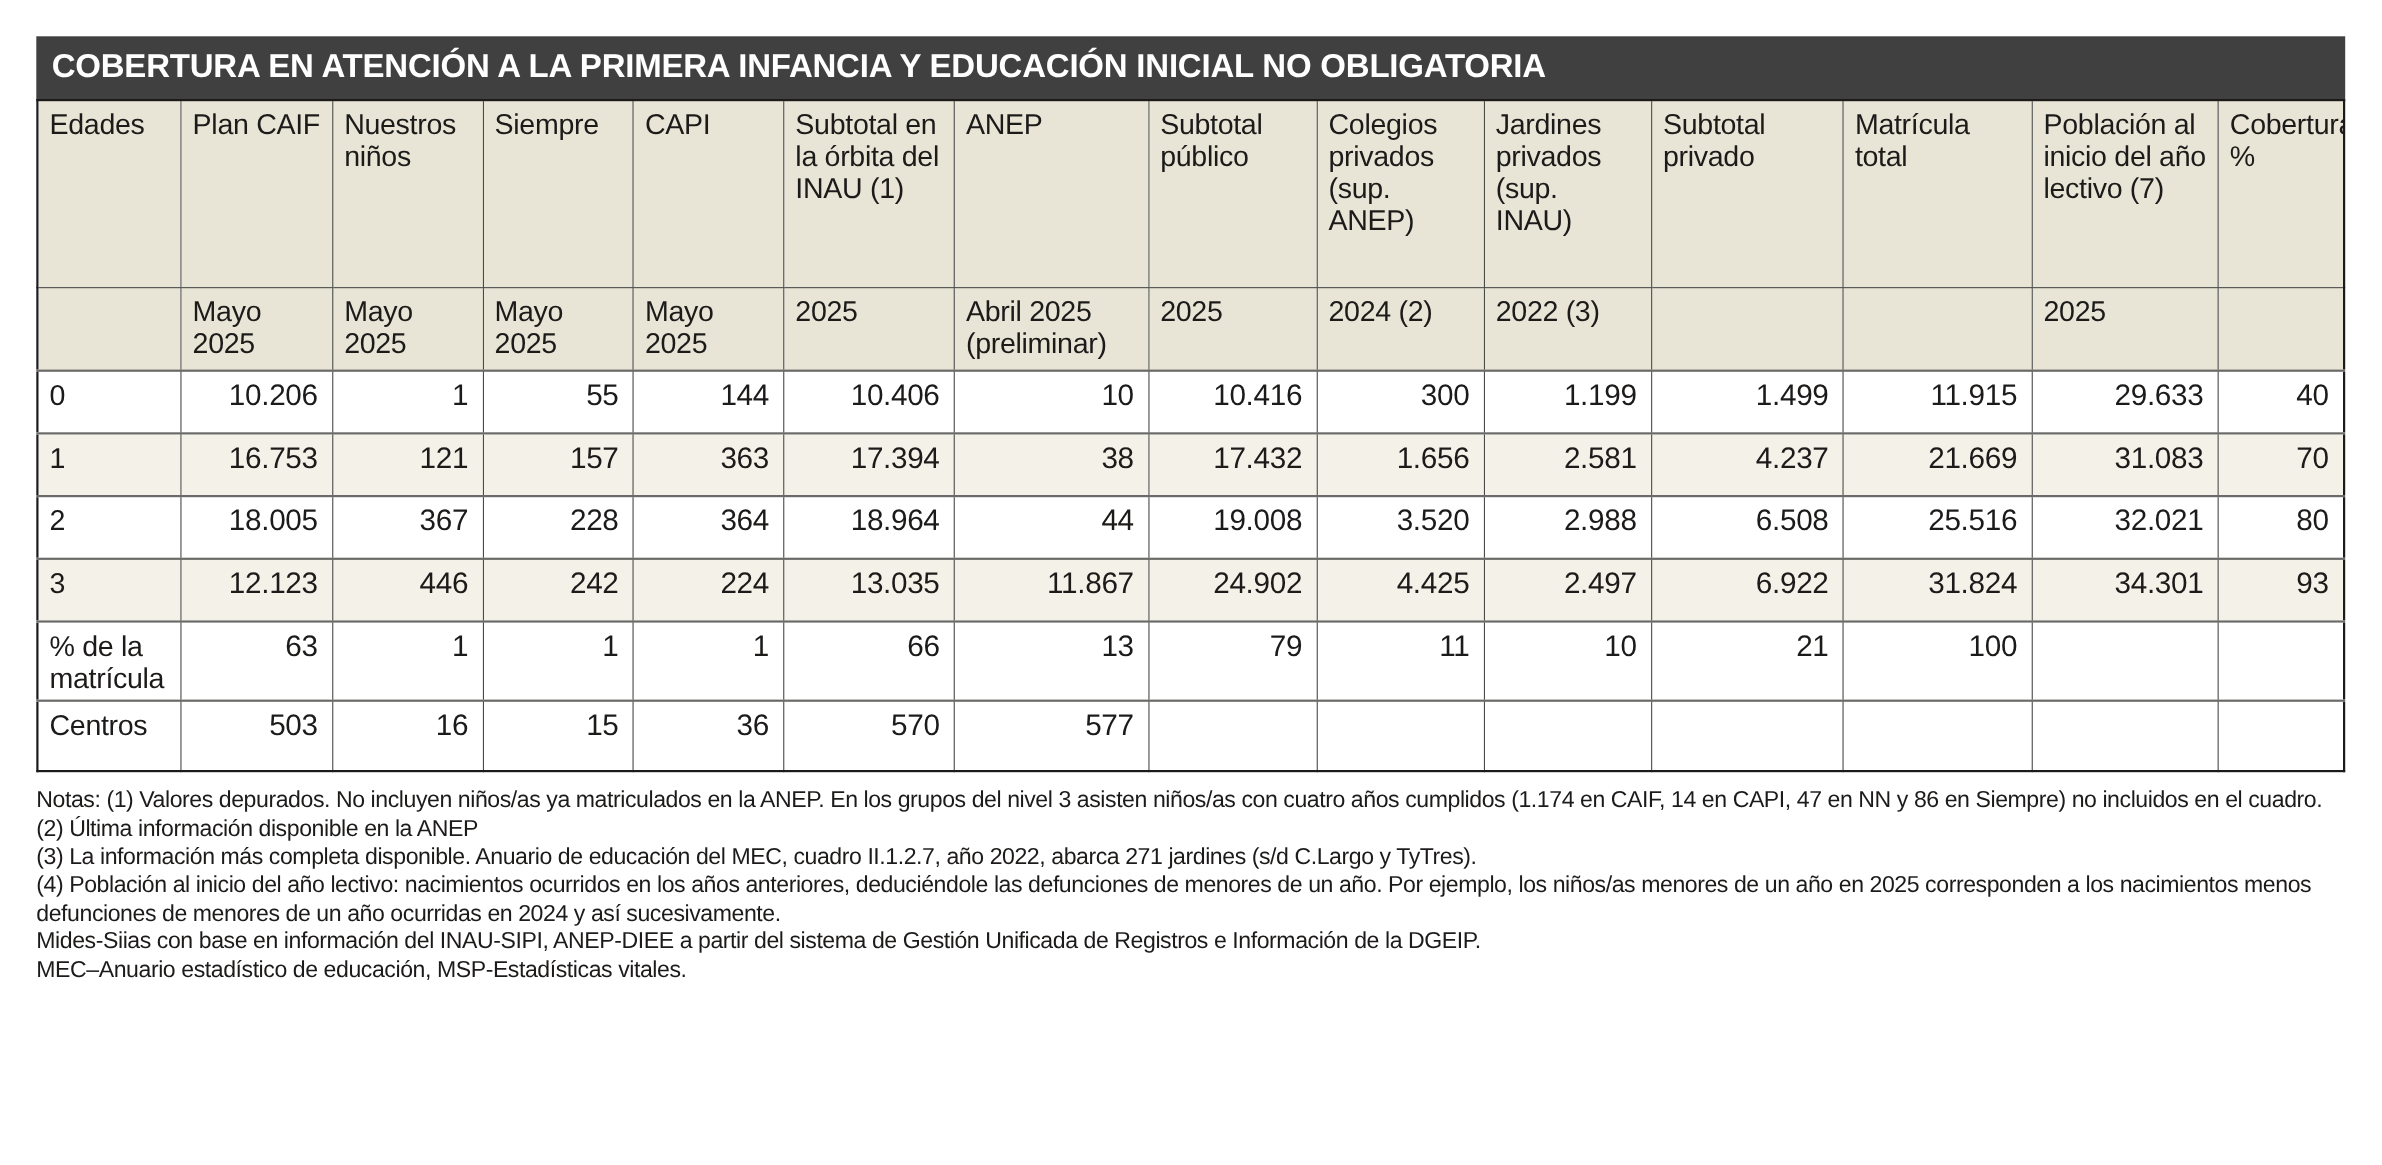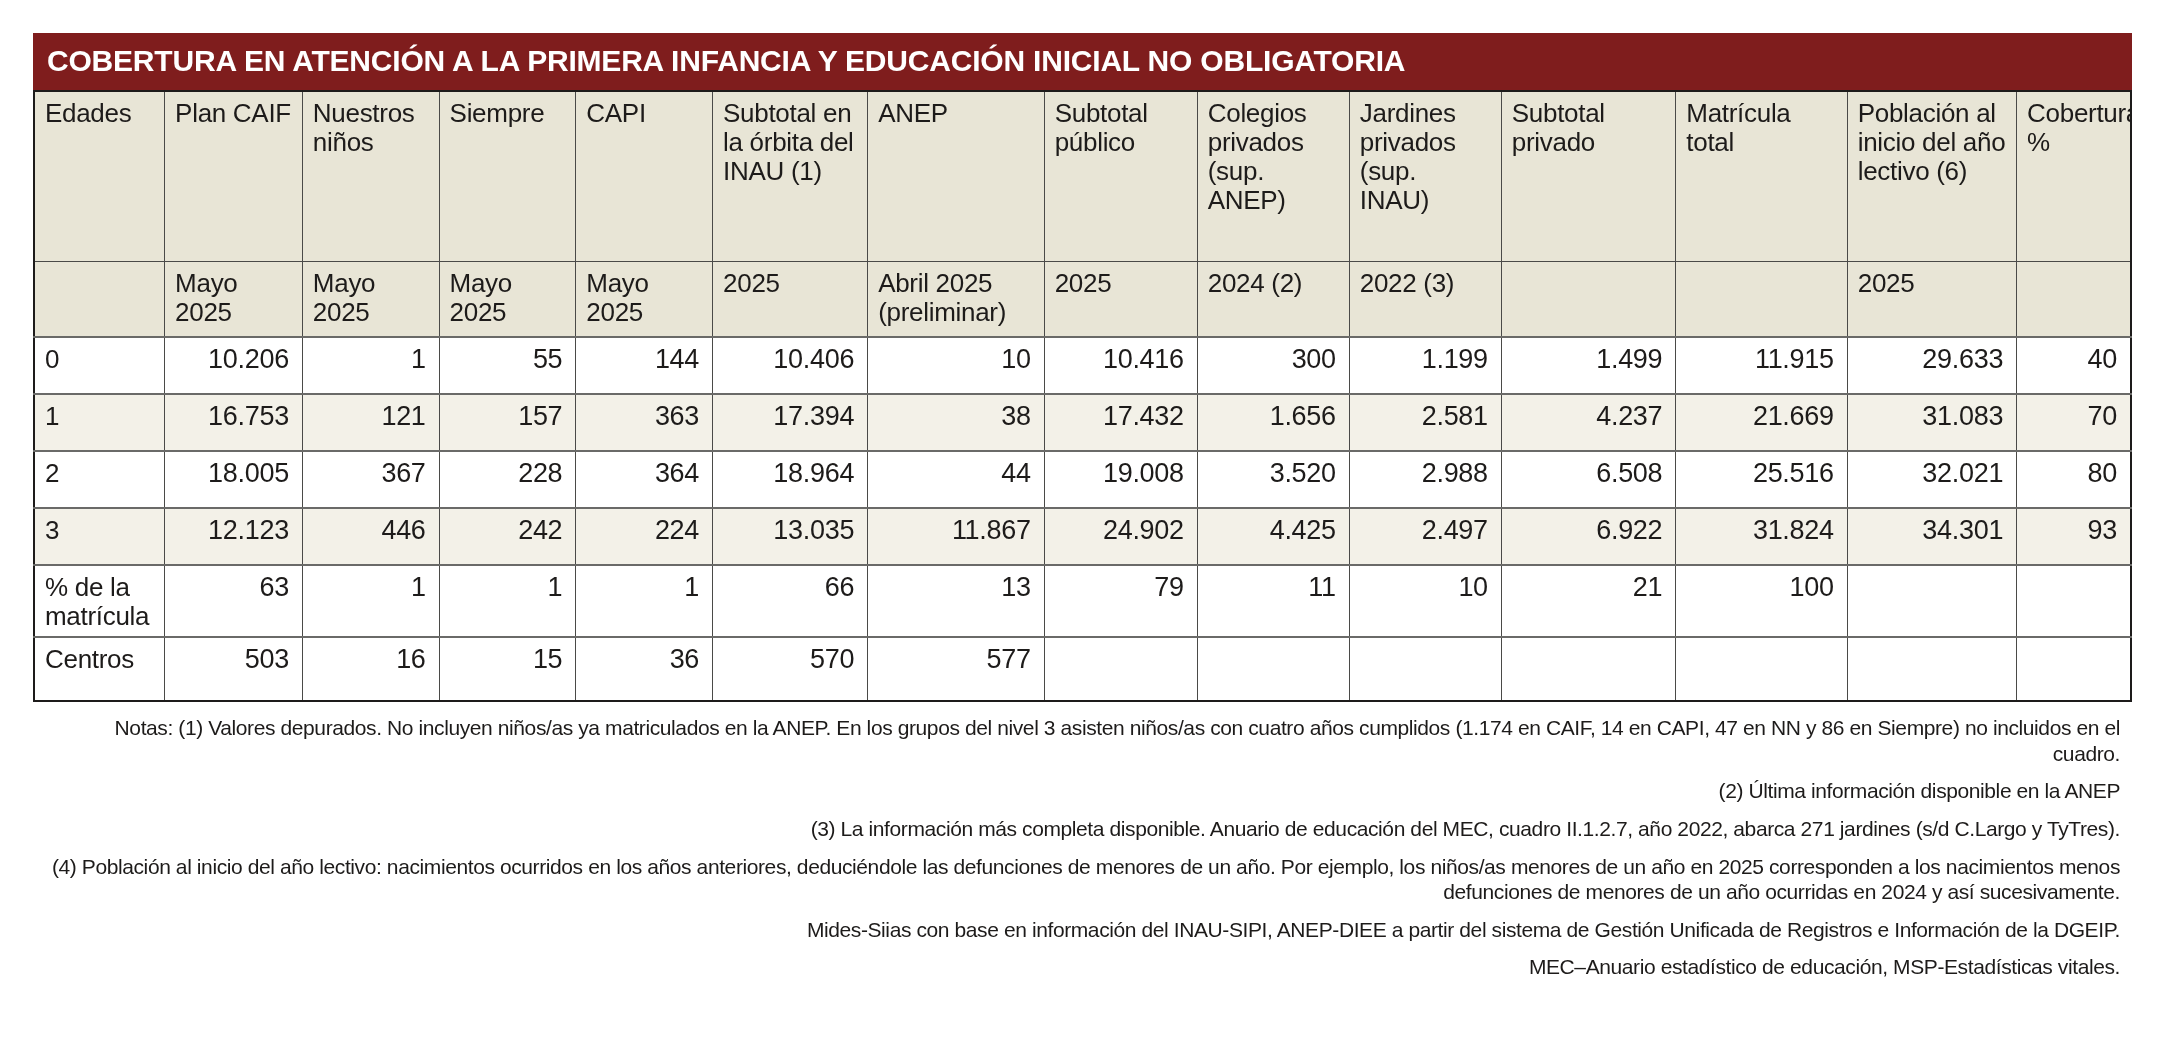--- a/index.html
+++ b/index.html
@@ -1,19 +1,19 @@
 <!DOCTYPE html>
 <html lang="es"><head>
 <meta charset="utf-8">
 <style>
   html,body { margin:0; padding:0; background:#ffffff; }
   body { font-family:"Liberation Sans", sans-serif; color:#1d1b1a; width:2165px; height:1059px; overflow:hidden; }
   .wrap { margin:33px 33px 0 33px; width:2099px; }
   .titlebar {
-    box-sizing:border-box; width:100%; background:#7f1d1d; color:#ffffff;
+    box-sizing:border-box; width:100%; background:#404040; color:#ffffff;
     font-size:30px; font-weight:700; letter-spacing:-0.2px;
     padding:11px 14px 12px 14px;
   }
   table { border-collapse:collapse; table-layout:fixed; width:100%; border:2px solid #1d1b1a; }
   th, td {
     border:1px solid #4a4a48; vertical-align:top; text-align:left;
     font-weight:400; font-size:26px; letter-spacing:-0.3px;
     padding:7px 10px 6px 10px; overflow:hidden; box-sizing:border-box;
   }
   thead th { background:#e8e5d6; line-height:1.12; }
@@ -26,21 +26,21 @@
   tbody tr:nth-child(8) { height:62px;margin-left:14px; }
   tbody td { font-size:27px; line-height:1.1; }
   tbody td.num { text-align:right; padding-right:13px; }
   tbody td.rowlabel { text-align:left; font-size:26px; }
   
   col.c0{width:128px;} col.c1{width:135px;} col.c2{width:134px;} col.c3{width:134px;}
   col.c4{width:134px;} col.c5{width:152px;} col.c6{width:173px;} col.c7{width:150px;}
   col.c8{width:149px;} col.c9{width:149px;} col.c10{width:171px;} col.c11{width:168px;}
   col.c12{width:166px;} col.c13{width:112px;}
   .notes { margin-top:13px; font-size:21px; line-height:1.22; letter-spacing:-0.4px; color:#1d1b1a; }
-  .notes div { margin:12px;text-align:right; }
+  .notes div { margin:0; }
 </style>
 </head>
 <body>
 
 <div class="wrap">
   <div class="titlebar">
     <span>COBERTURA EN ATENCIÓN A LA PRIMERA INFANCIA Y EDUCACIÓN INICIAL NO OBLIGATORIA</span>
   </div>
 
   <table>
@@ -67,21 +67,21 @@
           <th>Nuestros niños</th>
           <th>Siempre</th>
           <th>CAPI</th>
           <th>Subtotal en la órbita del INAU (1)</th>
           <th>ANEP</th>
           <th>Subtotal público</th>
           <th>Colegios privados (sup. ANEP)</th>
           <th>Jardines privados (sup. INAU)</th>
           <th>Subtotal privado</th>
           <th>Matrícula total</th>
-          <th>Población al inicio del año lectivo (6)</th>
+          <th>Población al inicio del año lectivo (7)</th>
           <th>Cobertura %</th>
         </tr>
       <tr class="sublabels">
           <th></th>
           <th>Mayo 2025</th>
           <th>Mayo 2025</th>
           <th>Mayo 2025</th>
           <th>Mayo 2025</th>
           <th>2025</th>
           <th>Abril 2025 (preliminar)</th>

